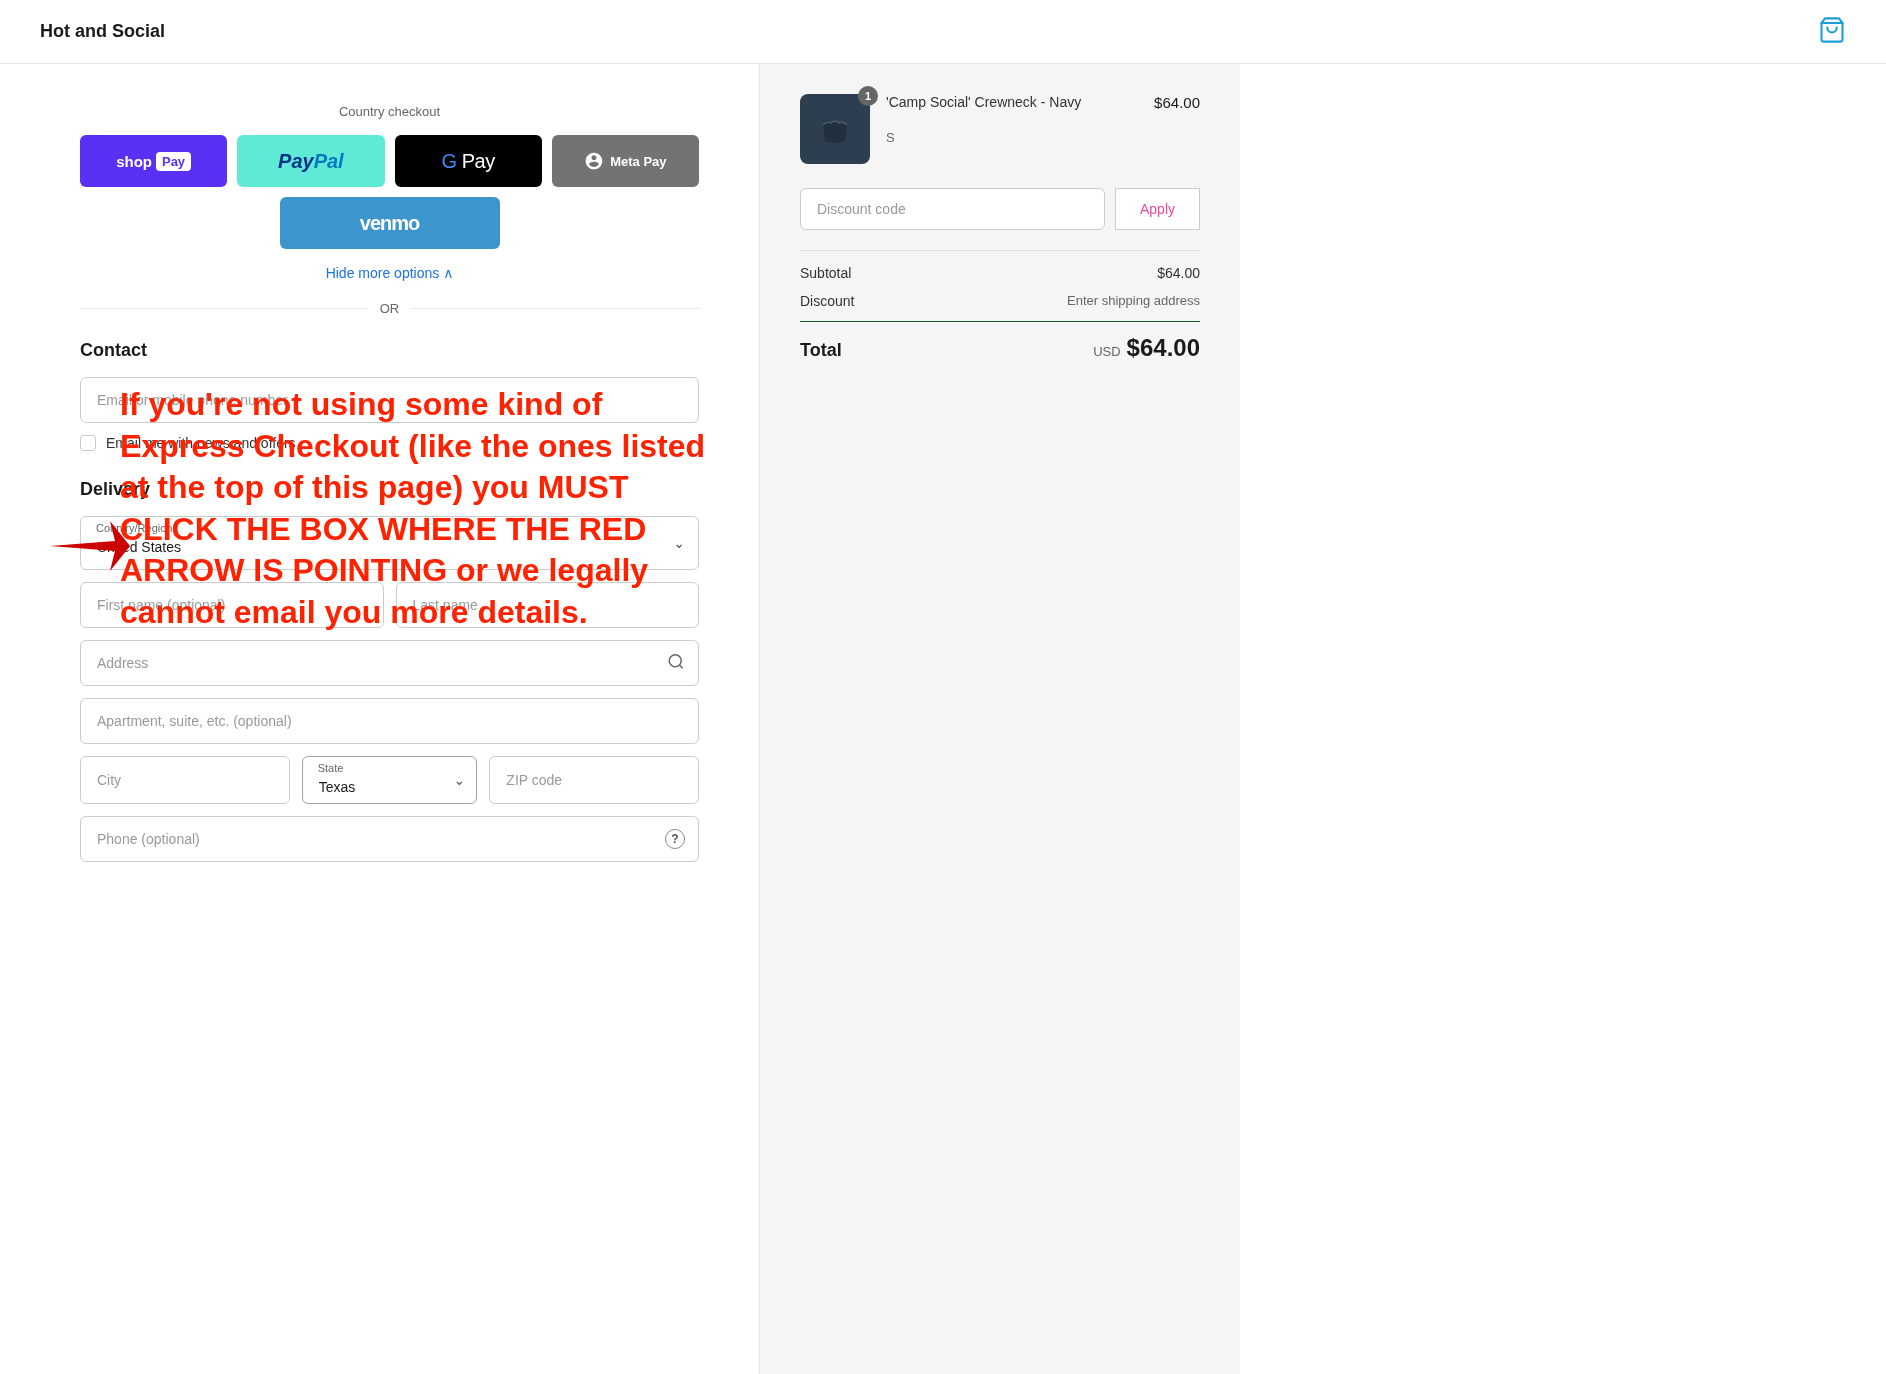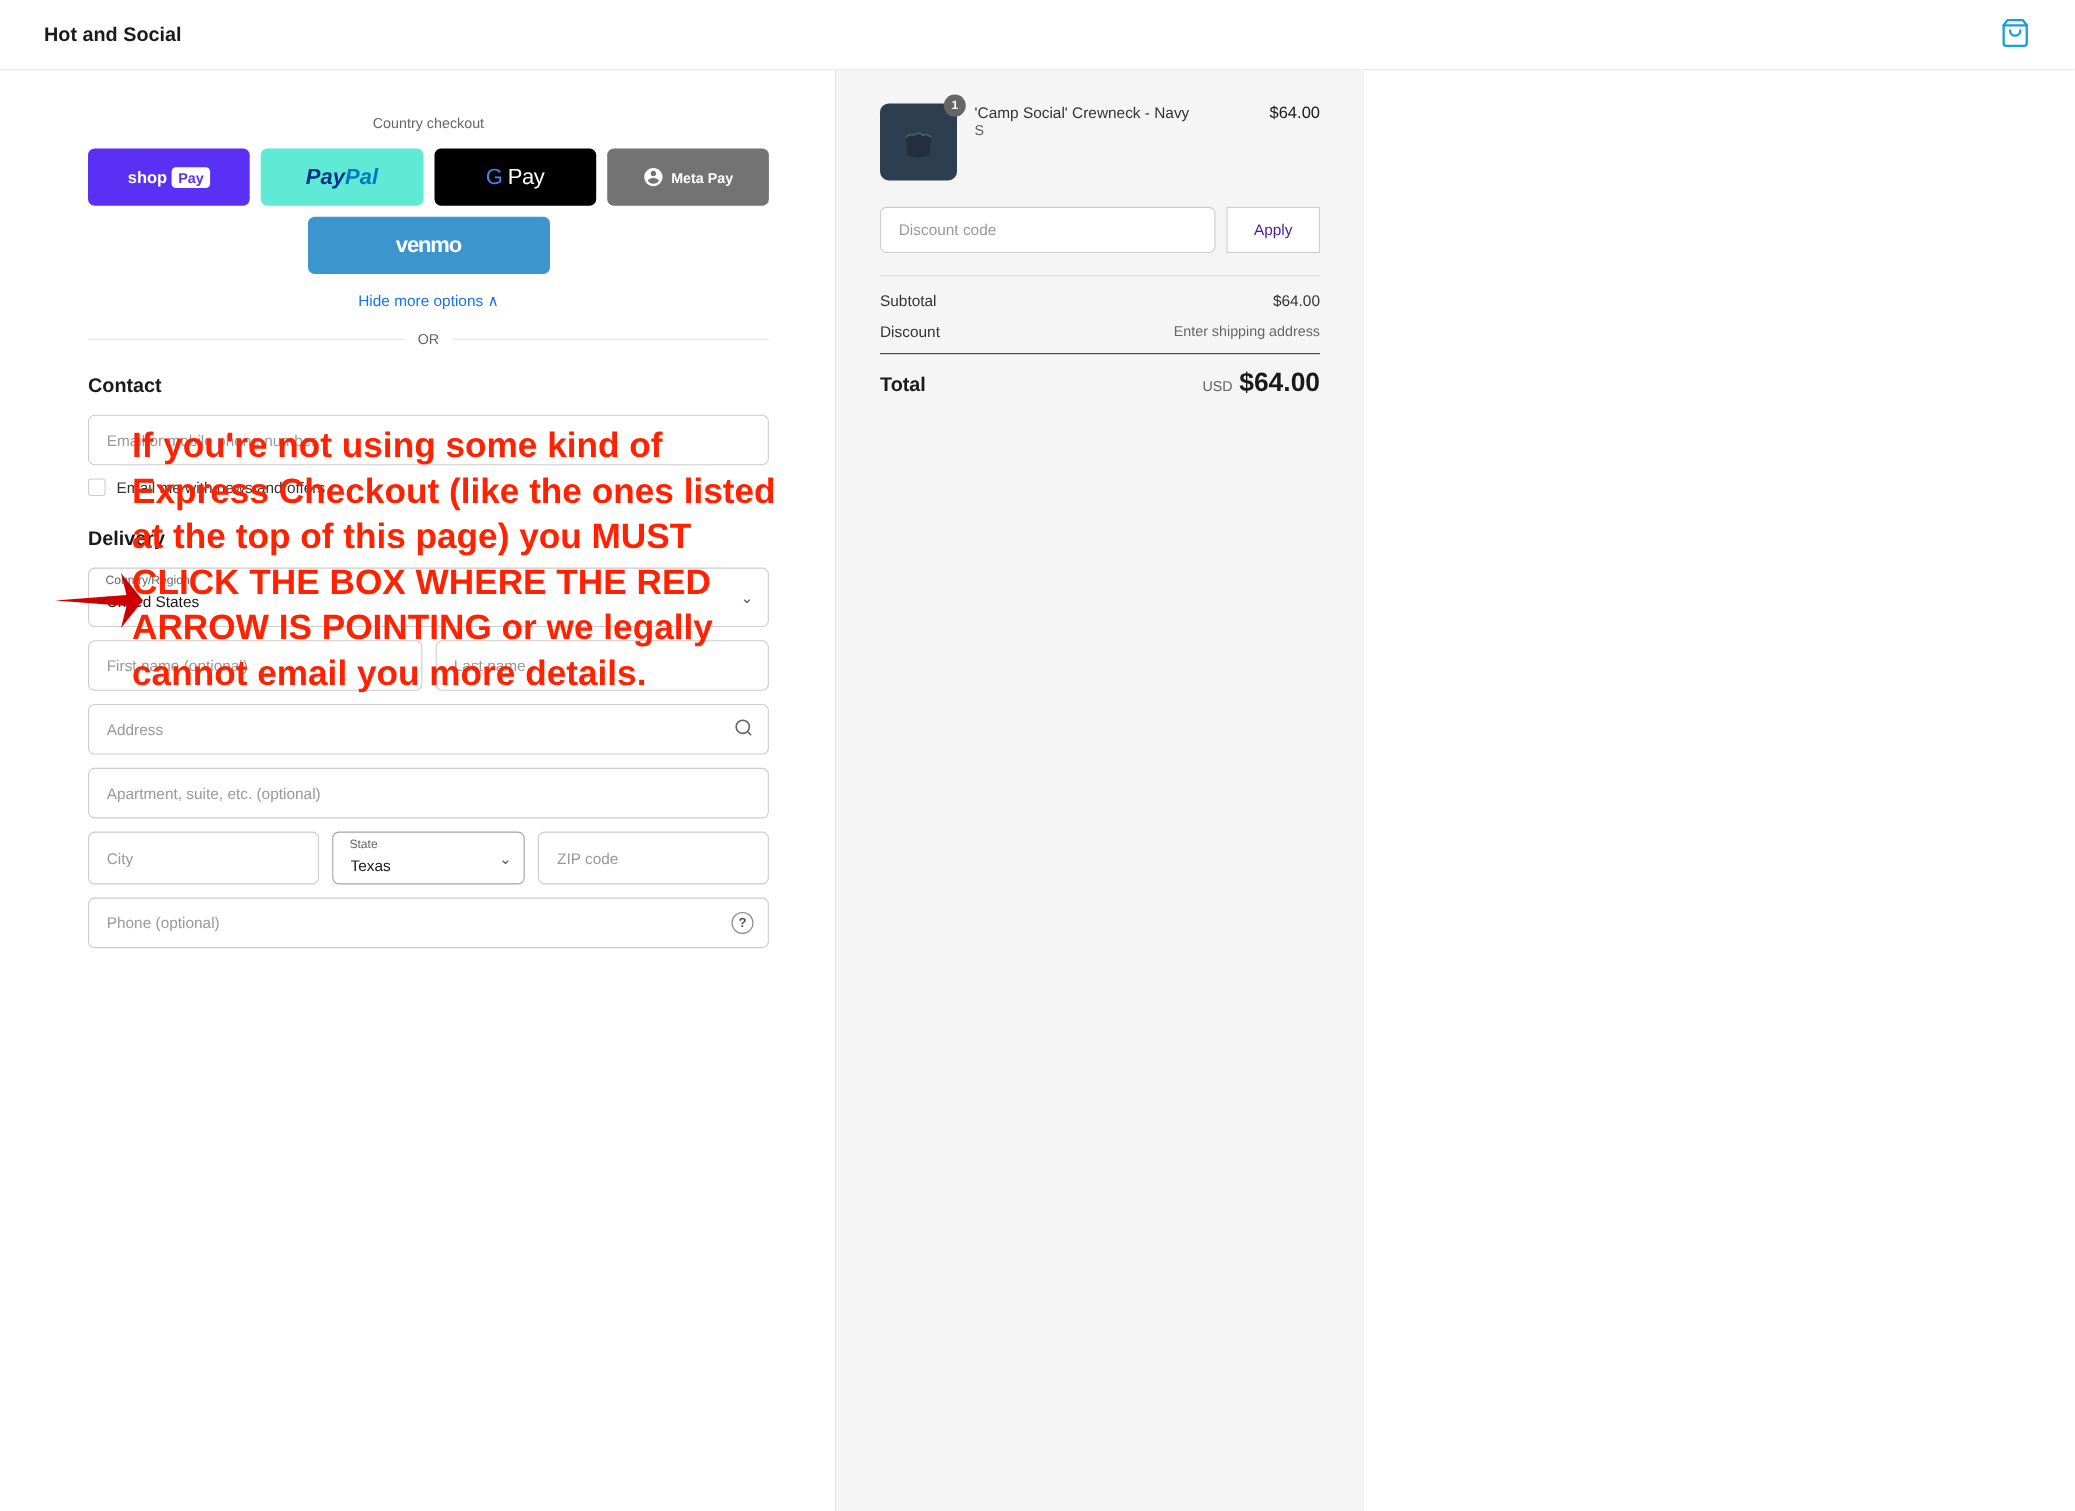--- a/index.html
+++ b/index.html
@@ -141,35 +141,35 @@
       width: 70px; height: 70px; background: #2c3e50; border-radius: 8px;
       display: flex; align-items: center; justify-content: center;
     }
     .product-badge {
       position: absolute; top: -8px; right: -8px;
       background: #666; color: white; border-radius: 50%;
       width: 20px; height: 20px; display: flex; align-items: center; justify-content: center;
       font-size: 11px; font-weight: 700;
     }
     .product-info { flex: 1; }
-    .product-name { font-size: 14px; font-weight: 500; margin-bottom: 1px; color: #333; }
+    .product-name { font-size: 14px; font-weight: 500; margin-bottom: 20px; color: #333; }
     .product-variant { font-size: 13px; color: #666; }
     .product-price { font-size: 15px; font-weight: 500; }
 
     .discount-row {
       display: flex; gap: 10px; margin-bottom: 20px;
     }
     .discount-input {
       flex: 1; padding: 12px 16px; border: 1px solid #ccc; border-radius: 6px;
       font-size: 14px; outline: none; background: white;
     }
     .discount-input::placeholder { color: #999; }
     .apply-btn {
       padding: 12px 24px; border: 1px solid #ccc; border-radius: 0; background: white;
-      font-size: 14px; color: #4c1d95; cursor: pointer; font-weight: 500;
+      font-size: 14px; color: #ec4899; cursor: pointer; font-weight: 500;
     }
 
     .summary-divider { height: 1px; background: #e0e0e0; margin-bottom: 14px; }
 
     .summary-row {
       display: flex; justify-content: space-between; margin-bottom: 12px; font-size: 14px;
     }
     .summary-label { color: #333; }
     .summary-value { color: #333; }
     .shipping-value { color: #666; font-size: 13px; }

